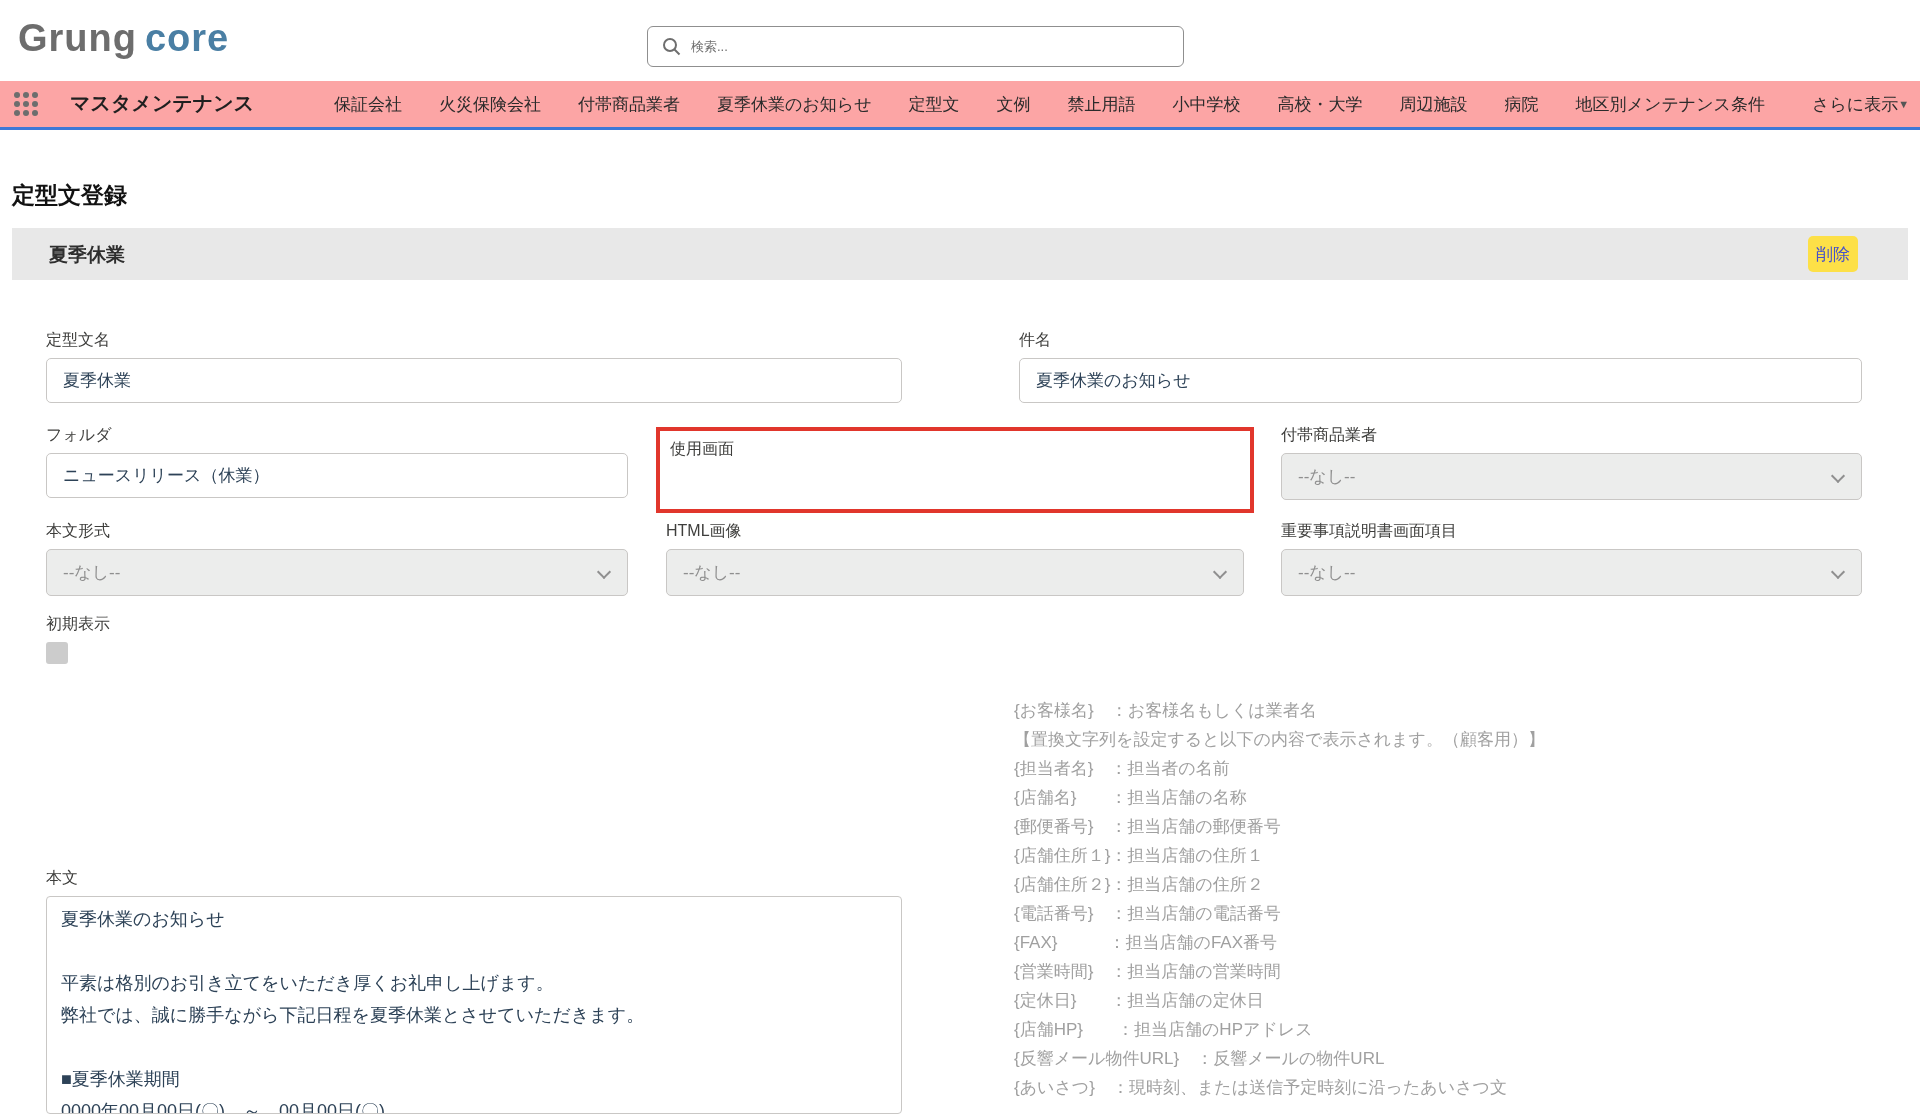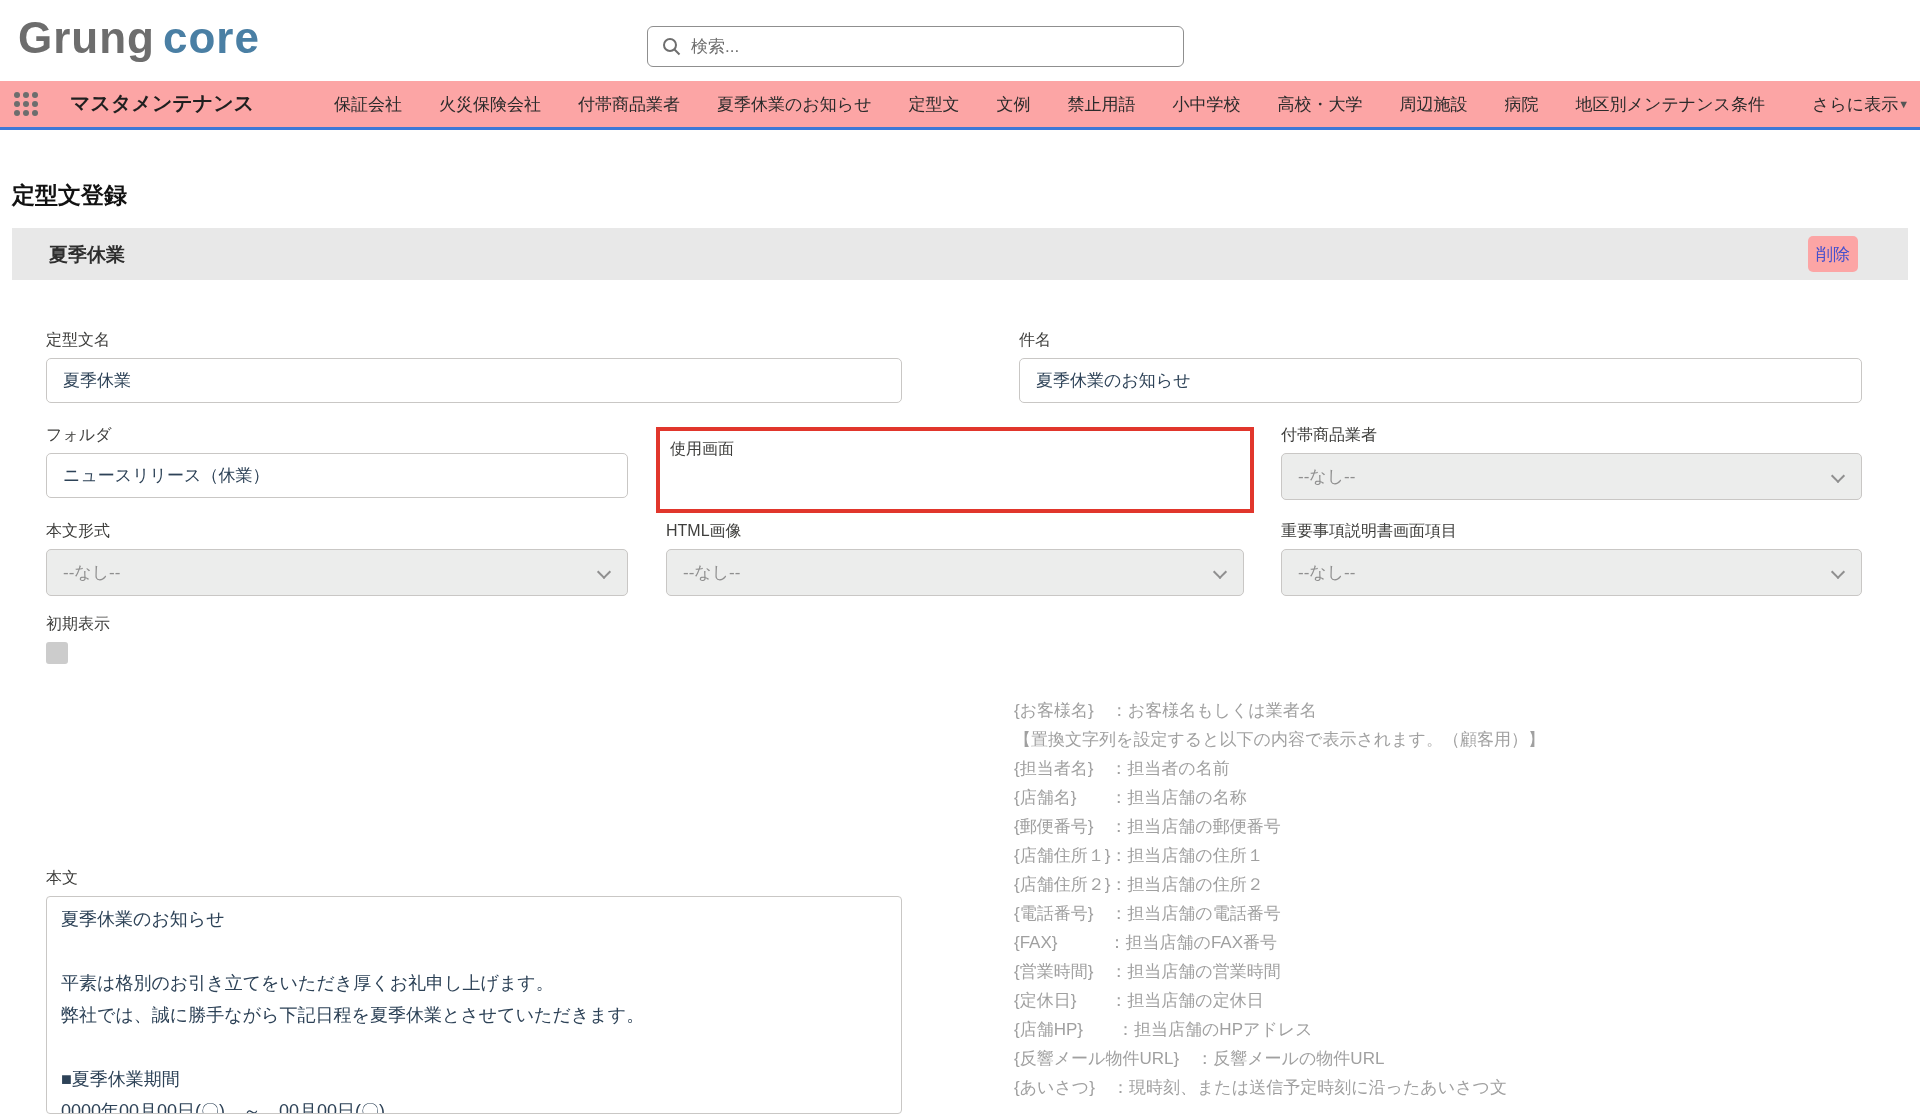--- a/index.html
+++ b/index.html
@@ -16,45 +16,45 @@
     --disabled-text:#8f8f8f;
     --muted-text:#a0a0a0;
     --section-bg:#e8e8e8;
   }
   *{margin:0;padding:0;box-sizing:border-box;}
   html,body{width:1920px;height:1117px;overflow:hidden;background:#fff;
     font-family:"Liberation Sans","DejaVu Sans",sans-serif;color:var(--label-text);}
 
   
   .topbar{position:absolute;left:0;top:0;width:1920px;height:81px;background:#fff;}
-  .logo{position:absolute;left:18px;top:12px;font-size:44px;font-weight:bold;letter-spacing:1px;line-height:52px;}
+  .logo{position:absolute;left:18px;top:12px;font-size:38px;font-weight:bold;letter-spacing:1px;line-height:52px;}
   .logo .p1{color:var(--logo-gray);}
   .logo .p2{color:var(--logo-blue);margin-left:8px;}
   .searchbox{position:absolute;left:647px;top:26px;width:537px;height:41px;background:#fff;
     border:1.5px solid #8f8f8f;border-radius:6px;display:flex;align-items:center;padding:0 14px;gap:10px;}
-  .searchbox .ph{color:#6e6e6e;font-size:17px;}
+  .searchbox .ph{color:#6e6e6e;font-size:13px;}
   .topicons{position:absolute;right:0;top:0;height:81px;}
 
   
   .navbar{position:absolute;left:0;top:81px;width:1920px;height:49px;background:#fca5a5;
     border-bottom:3px solid var(--nav-underline);display:flex;align-items:center;}
   .waffle{position:absolute;left:14px;top:11px;width:26px;height:26px;display:grid;
     grid-template-columns:repeat(3,6px);grid-template-rows:repeat(3,6px);gap:3px;}
   .waffle i{width:6px;height:6px;border-radius:50%;background:#6d6d6d;}
   .appname{position:absolute;left:70px;top:9px;font-size:20px;font-weight:bold;color:#1f1f1f;}
   .tabs{position:absolute;left:334px;top:0;height:46px;display:flex;align-items:center;gap:37px;}
   .tab{font-size:17px;color:#2b2b2b;white-space:nowrap;cursor:pointer;}
   .tab-more{display:flex;align-items:center;margin-left:10px;}
   .tri{font-size:11px;color:#555;}
 
   
   .page-title{position:absolute;left:12px;top:180px;font-size:23px;font-weight:bold;color:#121212;}
   .section-bar{position:absolute;left:12px;top:228px;width:1896px;height:52px;background:var(--section-bg);}
   .section-title{position:absolute;left:37px;top:14px;font-size:19px;font-weight:bold;color:#2e2e2e;}
-  .delete-btn{position:absolute;right:50px;top:8px;width:50px;height:36px;background:#fca5a5;border:none;
+  .delete-btn{position:absolute;right:50px;top:8px;width:50px;height:36px;background:#fde047;border:none;
     border-radius:5px;color:var(--delete-blue);font-size:17px;display:flex;align-items:center;justify-content:center;cursor:pointer;
     font-family:inherit;}
 
   
   .fg{position:absolute;}
   .flabel{font-size:16px;color:var(--label-text);margin-bottom:7px;display:block;}
   .tinput{width:100%;height:45px;border:1px solid var(--input-border);border-radius:5px;background:#fff;
     font-size:17px;color:var(--input-text);padding:0 16px;font-family:inherit;}
   .selbox{position:relative;width:100%;height:47px;border:1px solid var(--input-border);border-radius:5px;
     background:#fff;display:flex;align-items:center;padding:0 40px 0 16px;font-size:17px;color:var(--input-text);cursor:pointer;}

